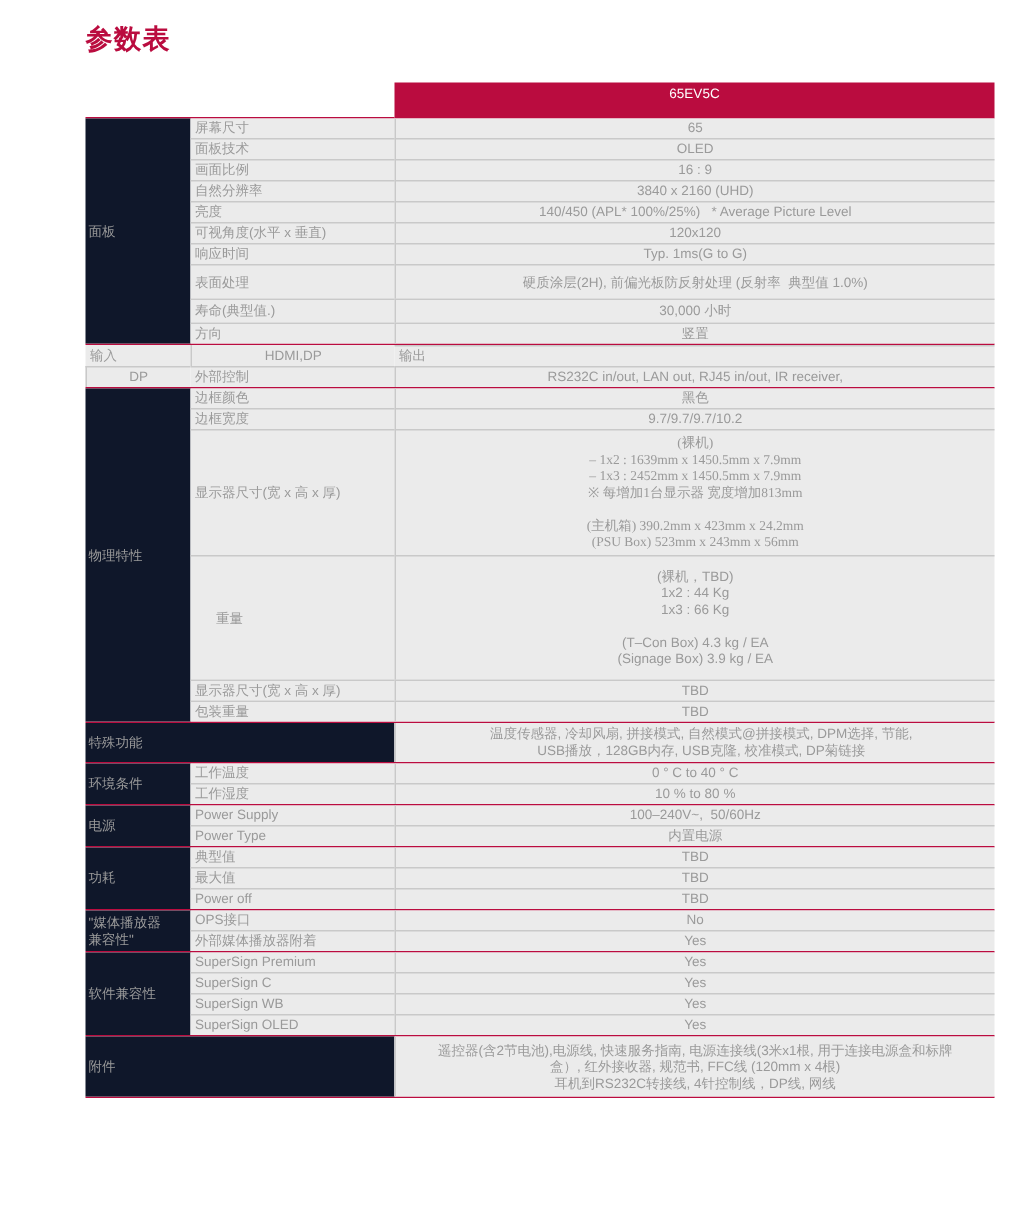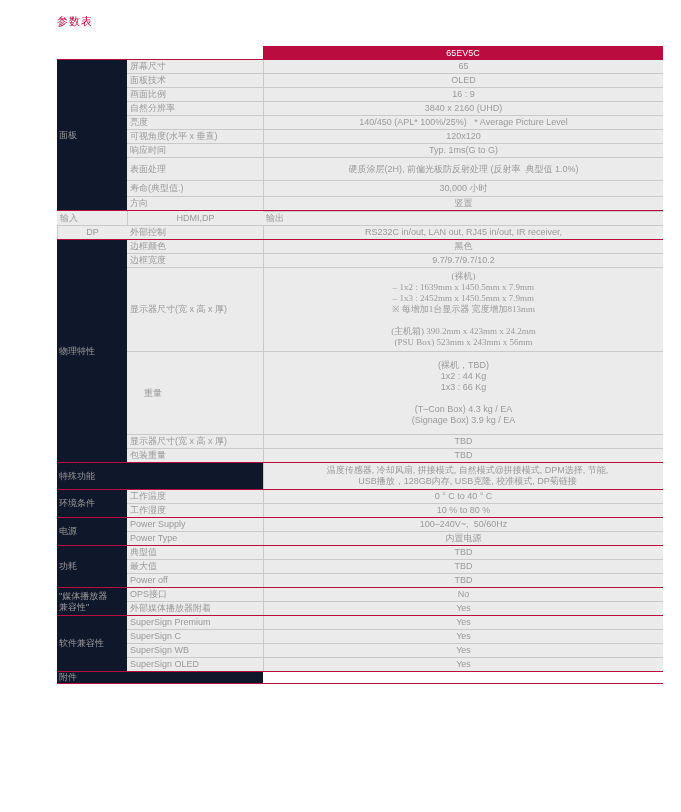--- a/index.html
+++ b/index.html
@@ -10,32 +10,32 @@
   }
   *{margin:0;padding:0;box-sizing:border-box;}
   html,body{background:#ffffff;}
   body{
     width:681px;height:812px;overflow:hidden;
     font-family:"Liberation Sans","DejaVu Sans",sans-serif;
     color:var(--text);
   }
   .page-title{
     margin:14px 0 0 57px;
-    font-size:11px;font-weight:normal;color:var(--accent);
+    font-size:18px;font-weight:bold;color:var(--accent);
     letter-spacing:1px;
   }
   .spec-table{
     margin:17px 0 0 57px;
     width:606px;
     font-size:9px;line-height:11px;
   }
   .thead{display:flex;}
   .thead-left{width:206px;border-bottom:1.5px solid var(--accent);}
   .thead-model{
-    width:400px;height:14px;background:var(--accent);
+    width:400px;height:24px;background:var(--accent);
     color:#ffffff;text-align:center;line-height:14px;font-size:9px;
   }
   .group{
     display:grid;
     grid-template-columns:70px 136px 400px;
     border-bottom:1.5px solid var(--accent);
   }
   .cat{
     background:#0f172a;color:var(--text);
     display:flex;align-items:center;
@@ -166,15 +166,18 @@
         <div class="val">Yes</div>
         <div class="lab bt">SuperSign C</div>
         <div class="val bt">Yes</div>
         <div class="lab bt">SuperSign WB</div>
         <div class="val bt">Yes</div>
         <div class="lab bt">SuperSign OLED</div>
         <div class="val bt">Yes</div>
       </div>
       <div class="group">
         <div class="cat cat-span">附件</div>
+        <div class="val" style="min-height: 40px;">遥控器(含2节电池),电源线, 快速服务指南, 电源连接线(3米x1根, 用于连接电源盒和标牌
+盒）, 红外接收器, 规范书, FFC线 (120mm x 4根)
+耳机到RS232C转接线, 4针控制线，DP线, 网线</div>
       </div>
     </div>
 </div>
 
 </body></html>

